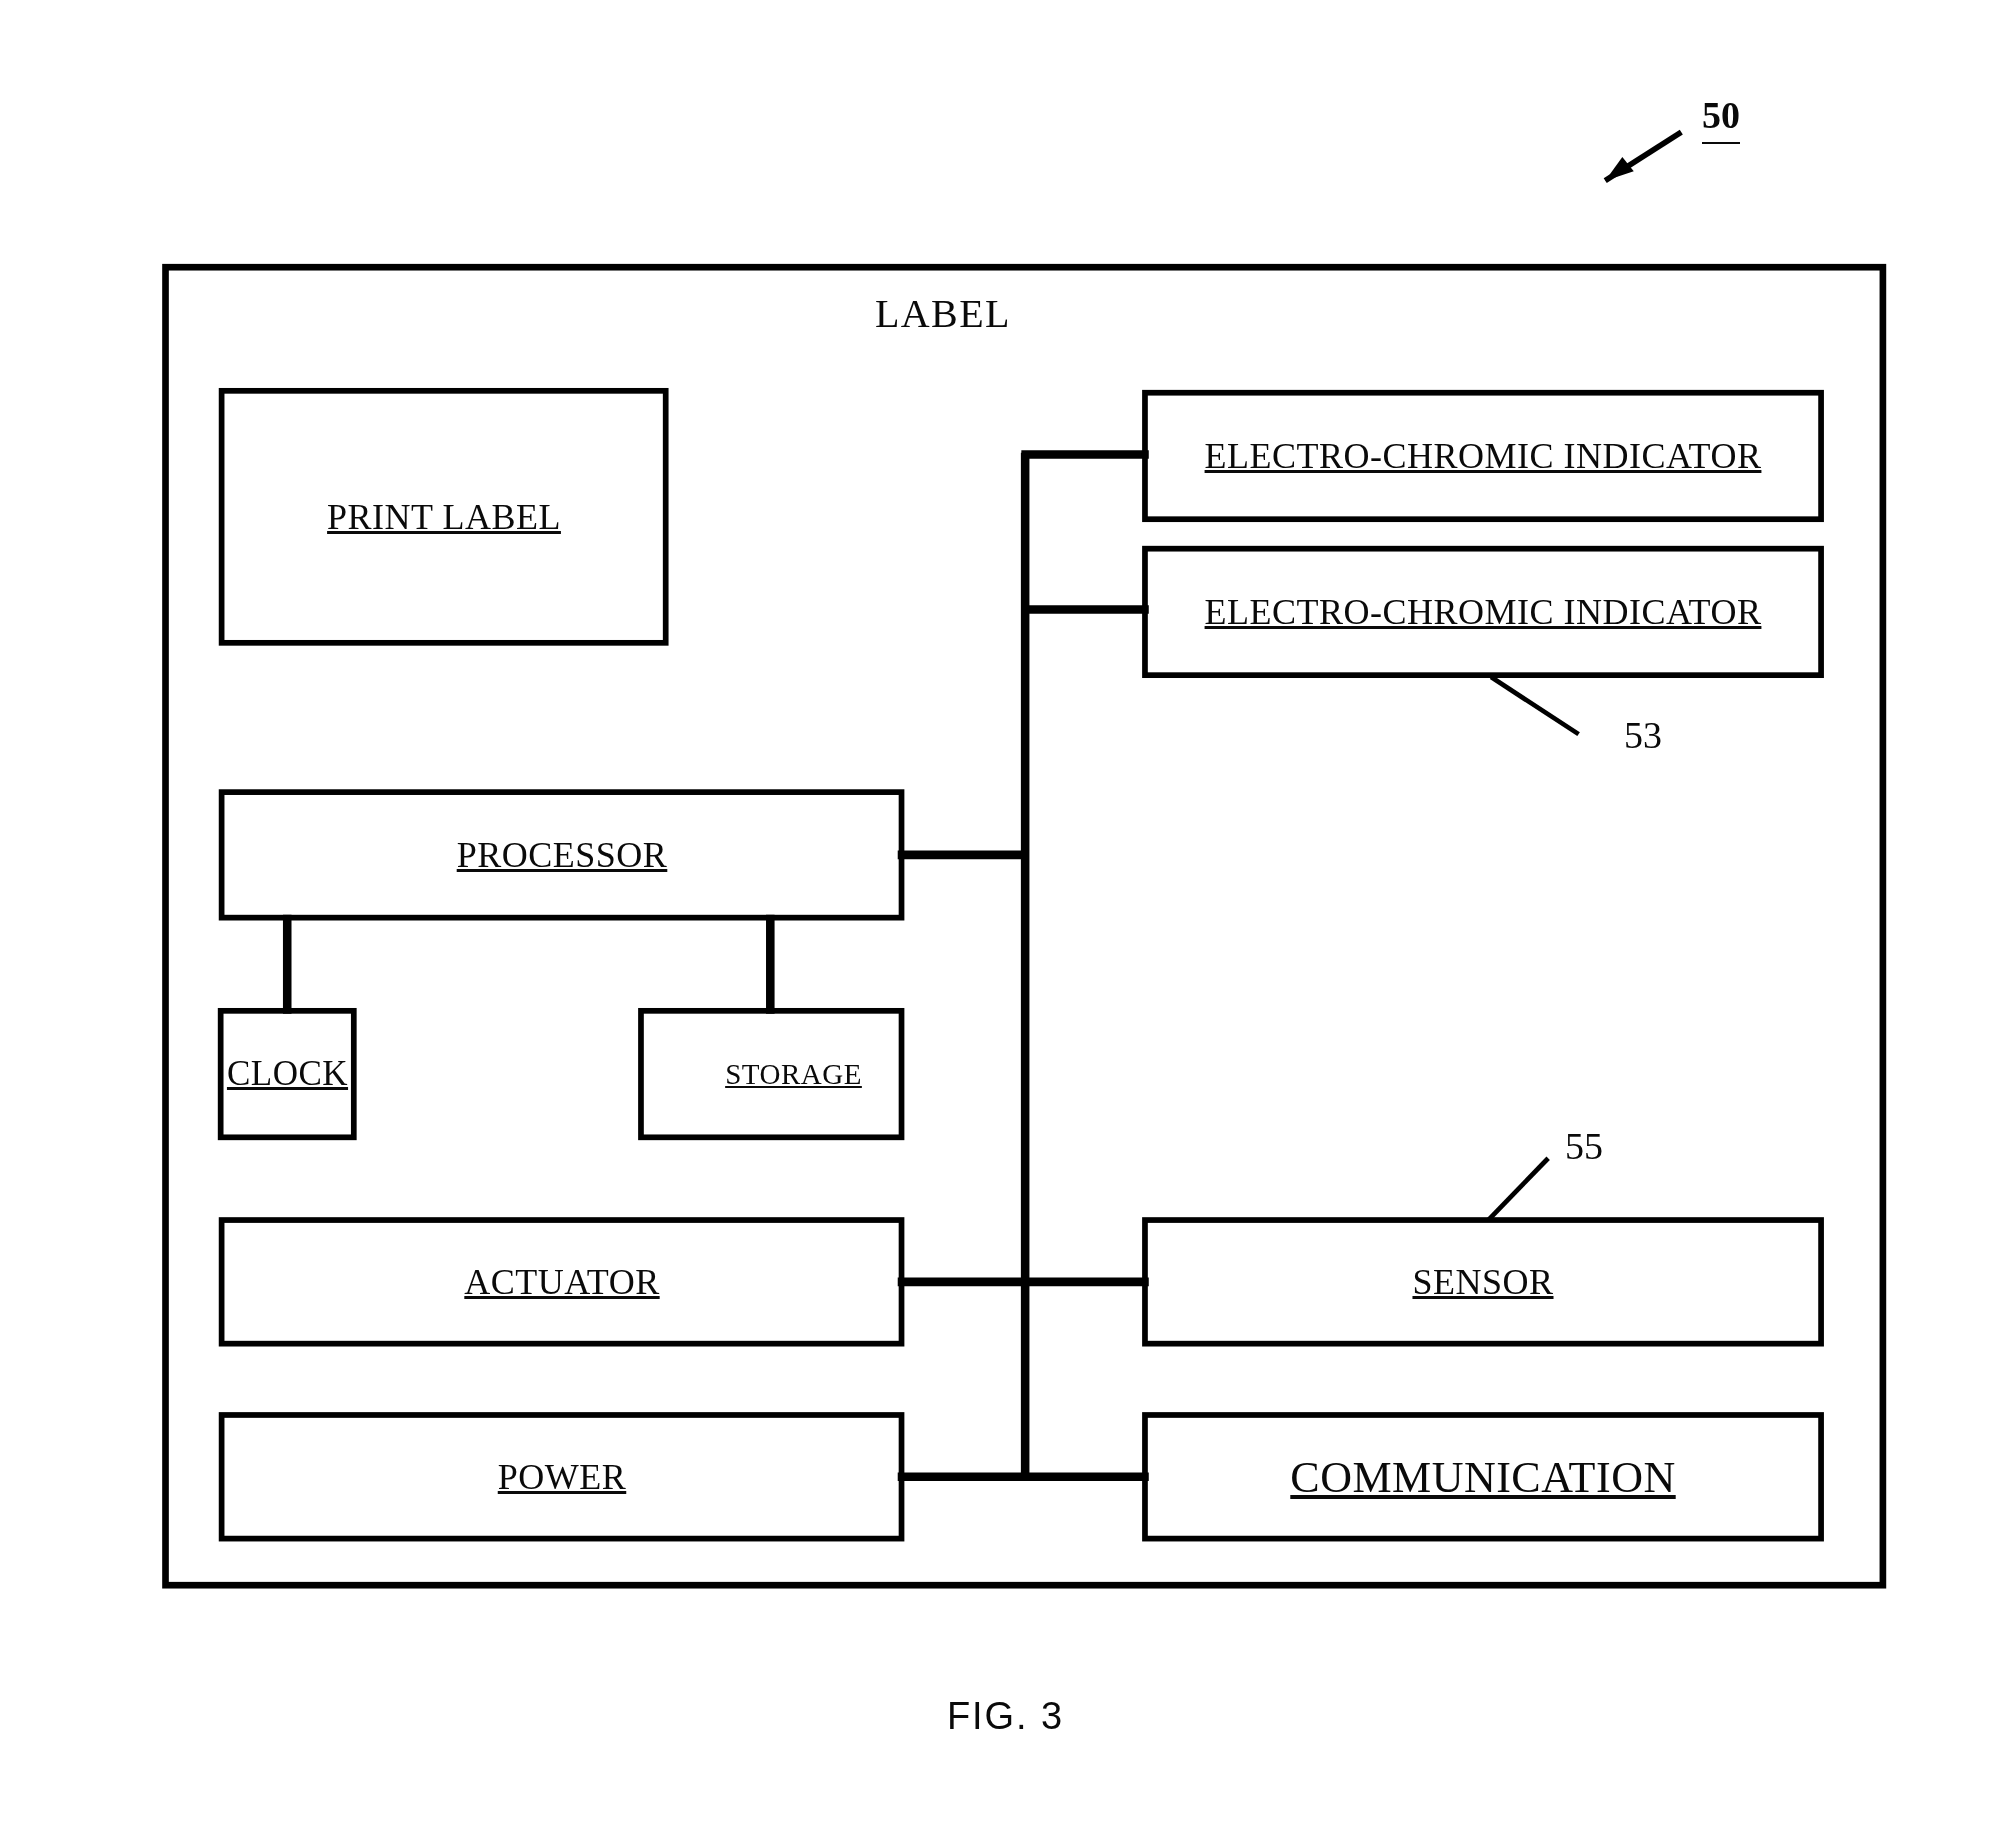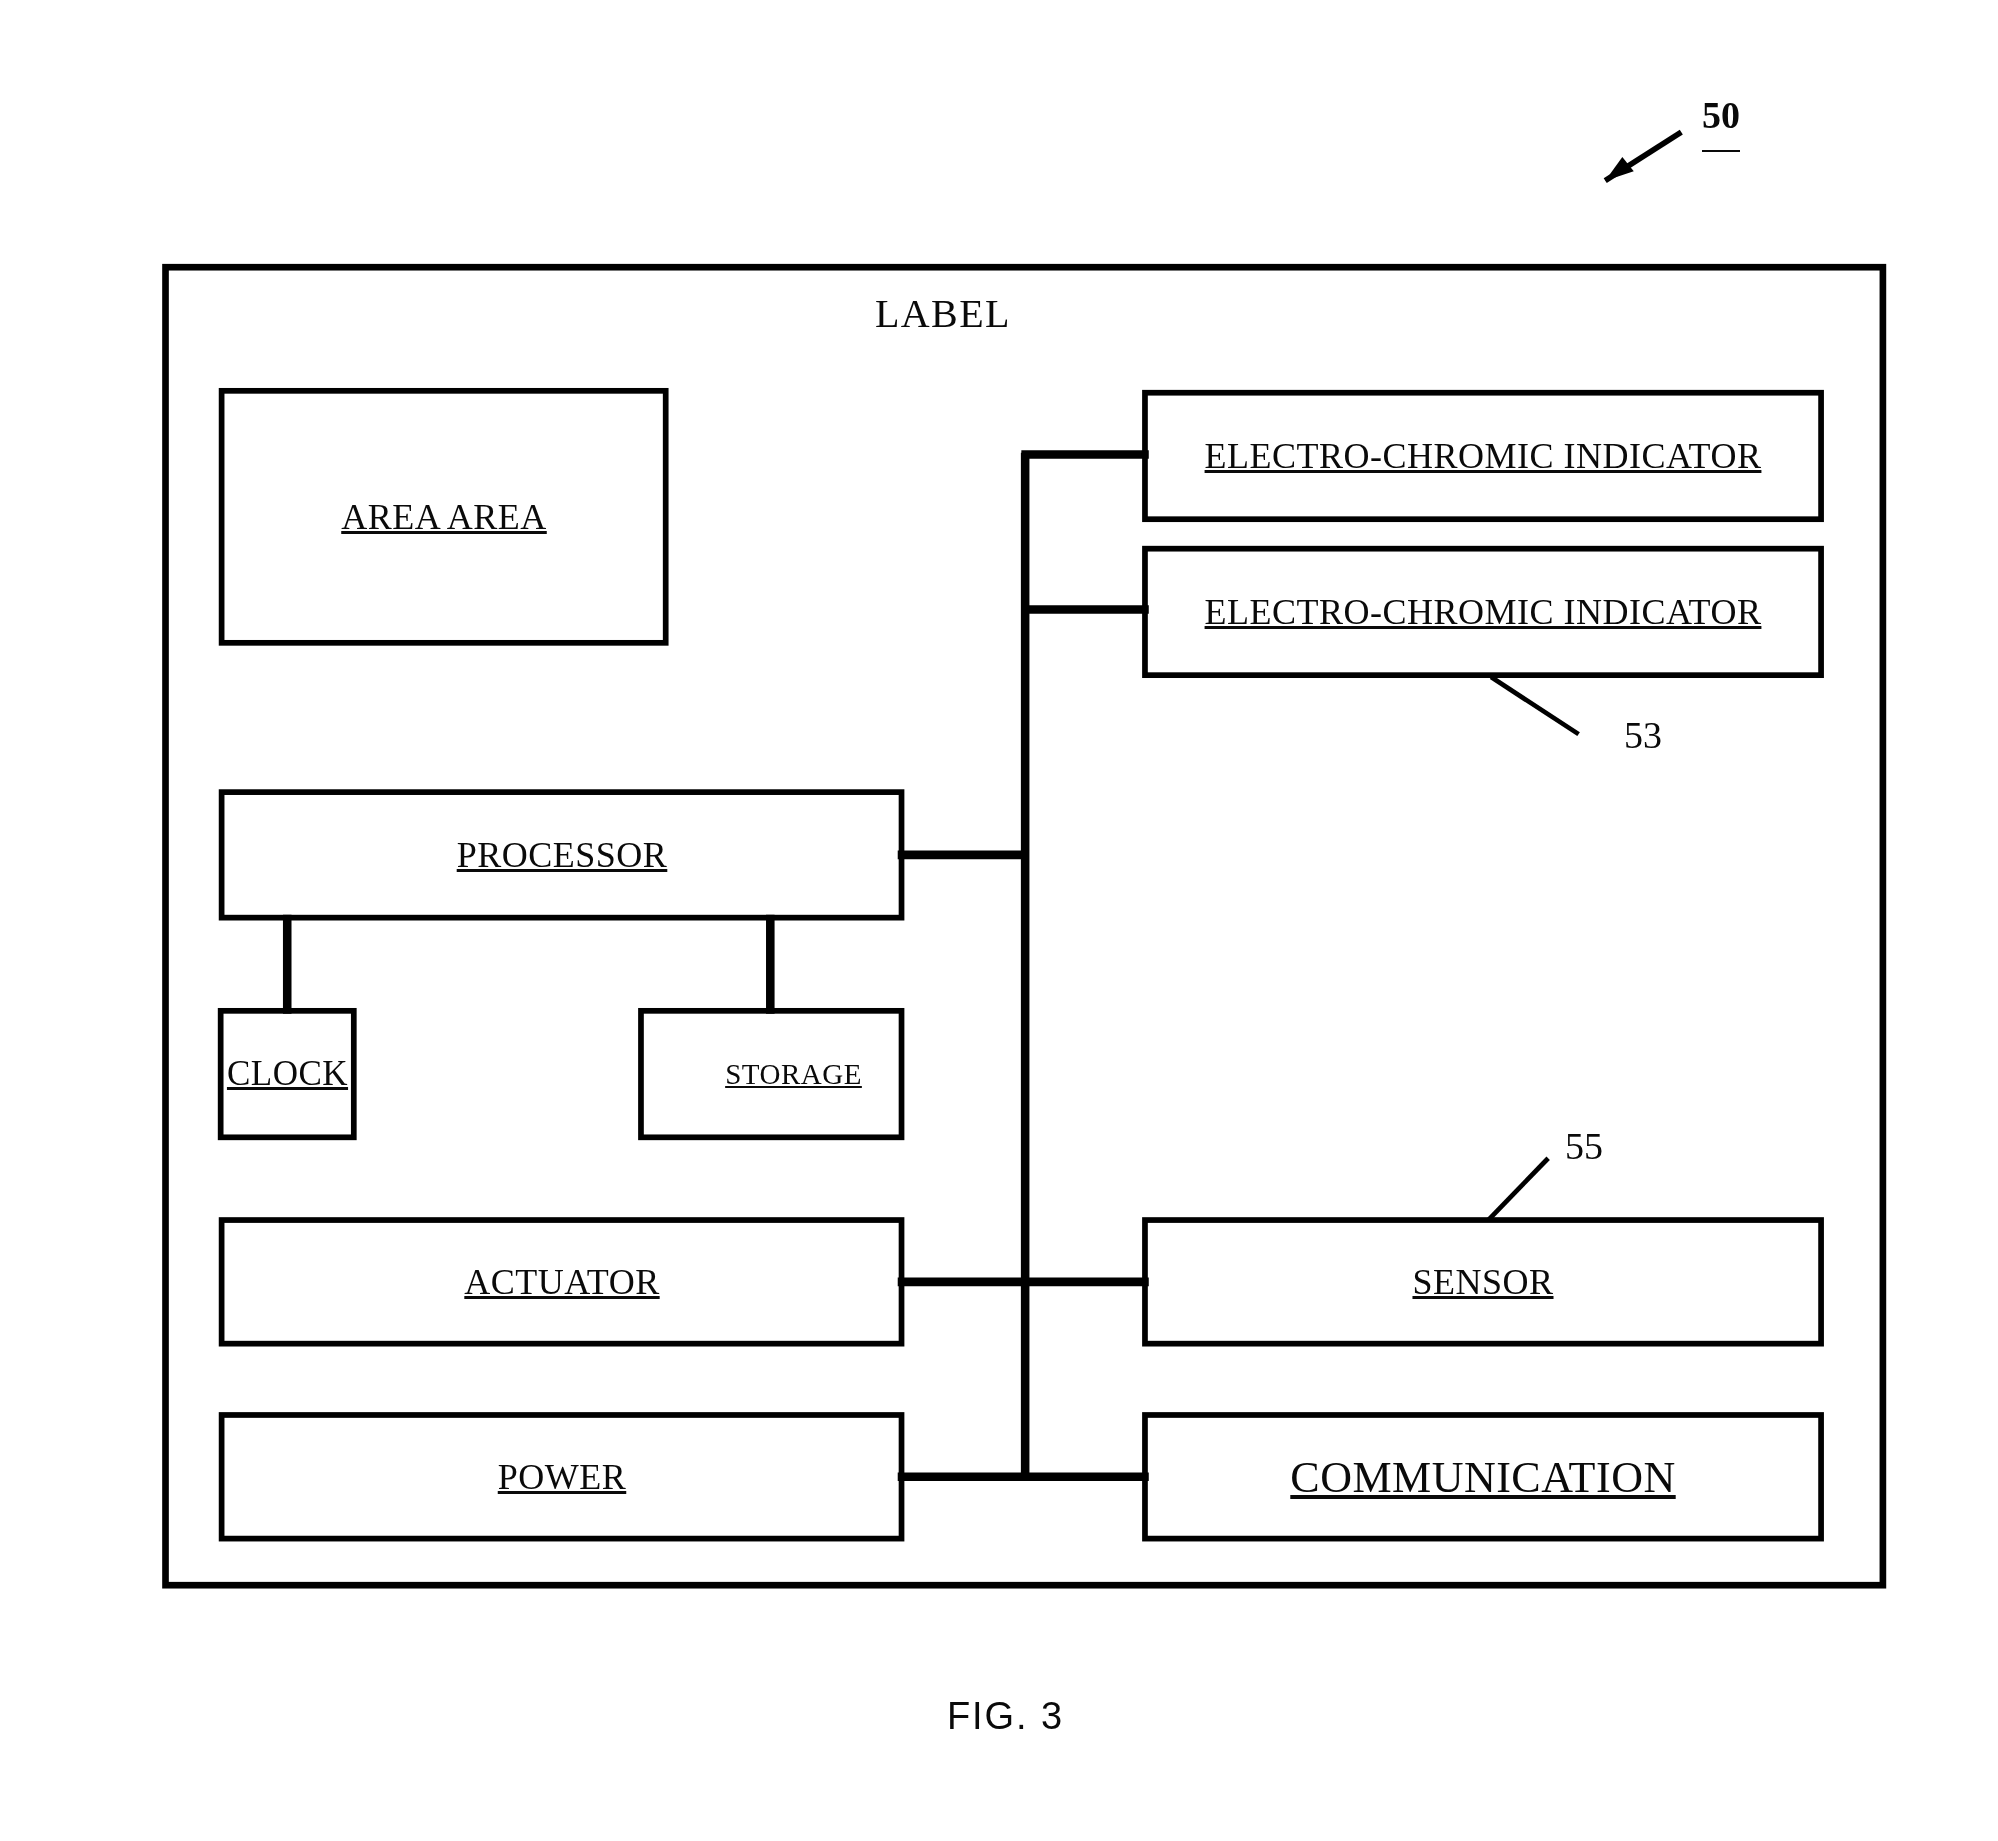--- a/index.html
+++ b/index.html
@@ -60,21 +60,21 @@
   .ref-num {
     position: absolute;
     font-family: "Liberation Serif", "DejaVu Serif", serif;
     font-size: 38px;
     color: #0a0a0a;
     white-space: nowrap;
   }
 
   .ref-num.underlined {
     border-bottom: 2.9px solid #0a0a0a;
-    padding-bottom: 13px;
+    padding-bottom: 5px;
     font-weight: 700;
   }
 
   .fig-caption {
     position: absolute;
     font-family: "Liberation Sans", "DejaVu Sans", sans-serif;
     font-size: 38px;
     letter-spacing: 1.9px;
     color: #0a0a0a;
     white-space: nowrap;
@@ -137,21 +137,21 @@
   </svg>
 
   <div class="container-title" style="left:875px; top:290px;">LABEL</div>
 
   <div class="ref-num underlined" style="left:1702px; top:93px;">50</div>
 
   <div class="ref-num" style="left:1596px; top:713px;margin-left:28px;">53</div>
 
   <div class="ref-num" style="left:1565px; top:1124px;">55</div>
 
-  <div class="node-label" style="left:222px; top:391px; width:444px; height:252px; font-size:36px;">AREA AREA</div>
+  <div class="node-label" style="left:222px; top:391px; width:444px; height:252px; font-size:36px;">PRINT LABEL</div>
 
   <div class="node-label" style="left:222px; top:792px; width:680px; height:126px; font-size:36px;">PROCESSOR</div>
 
   <div class="node-label" style="left:221px; top:1011px; width:133px; height:126px; font-size:35px;">CLOCK</div>
 
   <div class="node-label" style="left:663px; top:1011px; width:261px; height:126px; font-size:29px;">STORAGE</div>
 
   <div class="node-label" style="left:222px; top:1415px; width:680px; height:124px; font-size:36px;">POWER</div>
 
   <div class="node-label" style="left:222px; top:1220px; width:680px; height:124px; font-size:36px;">ACTUATOR</div>

